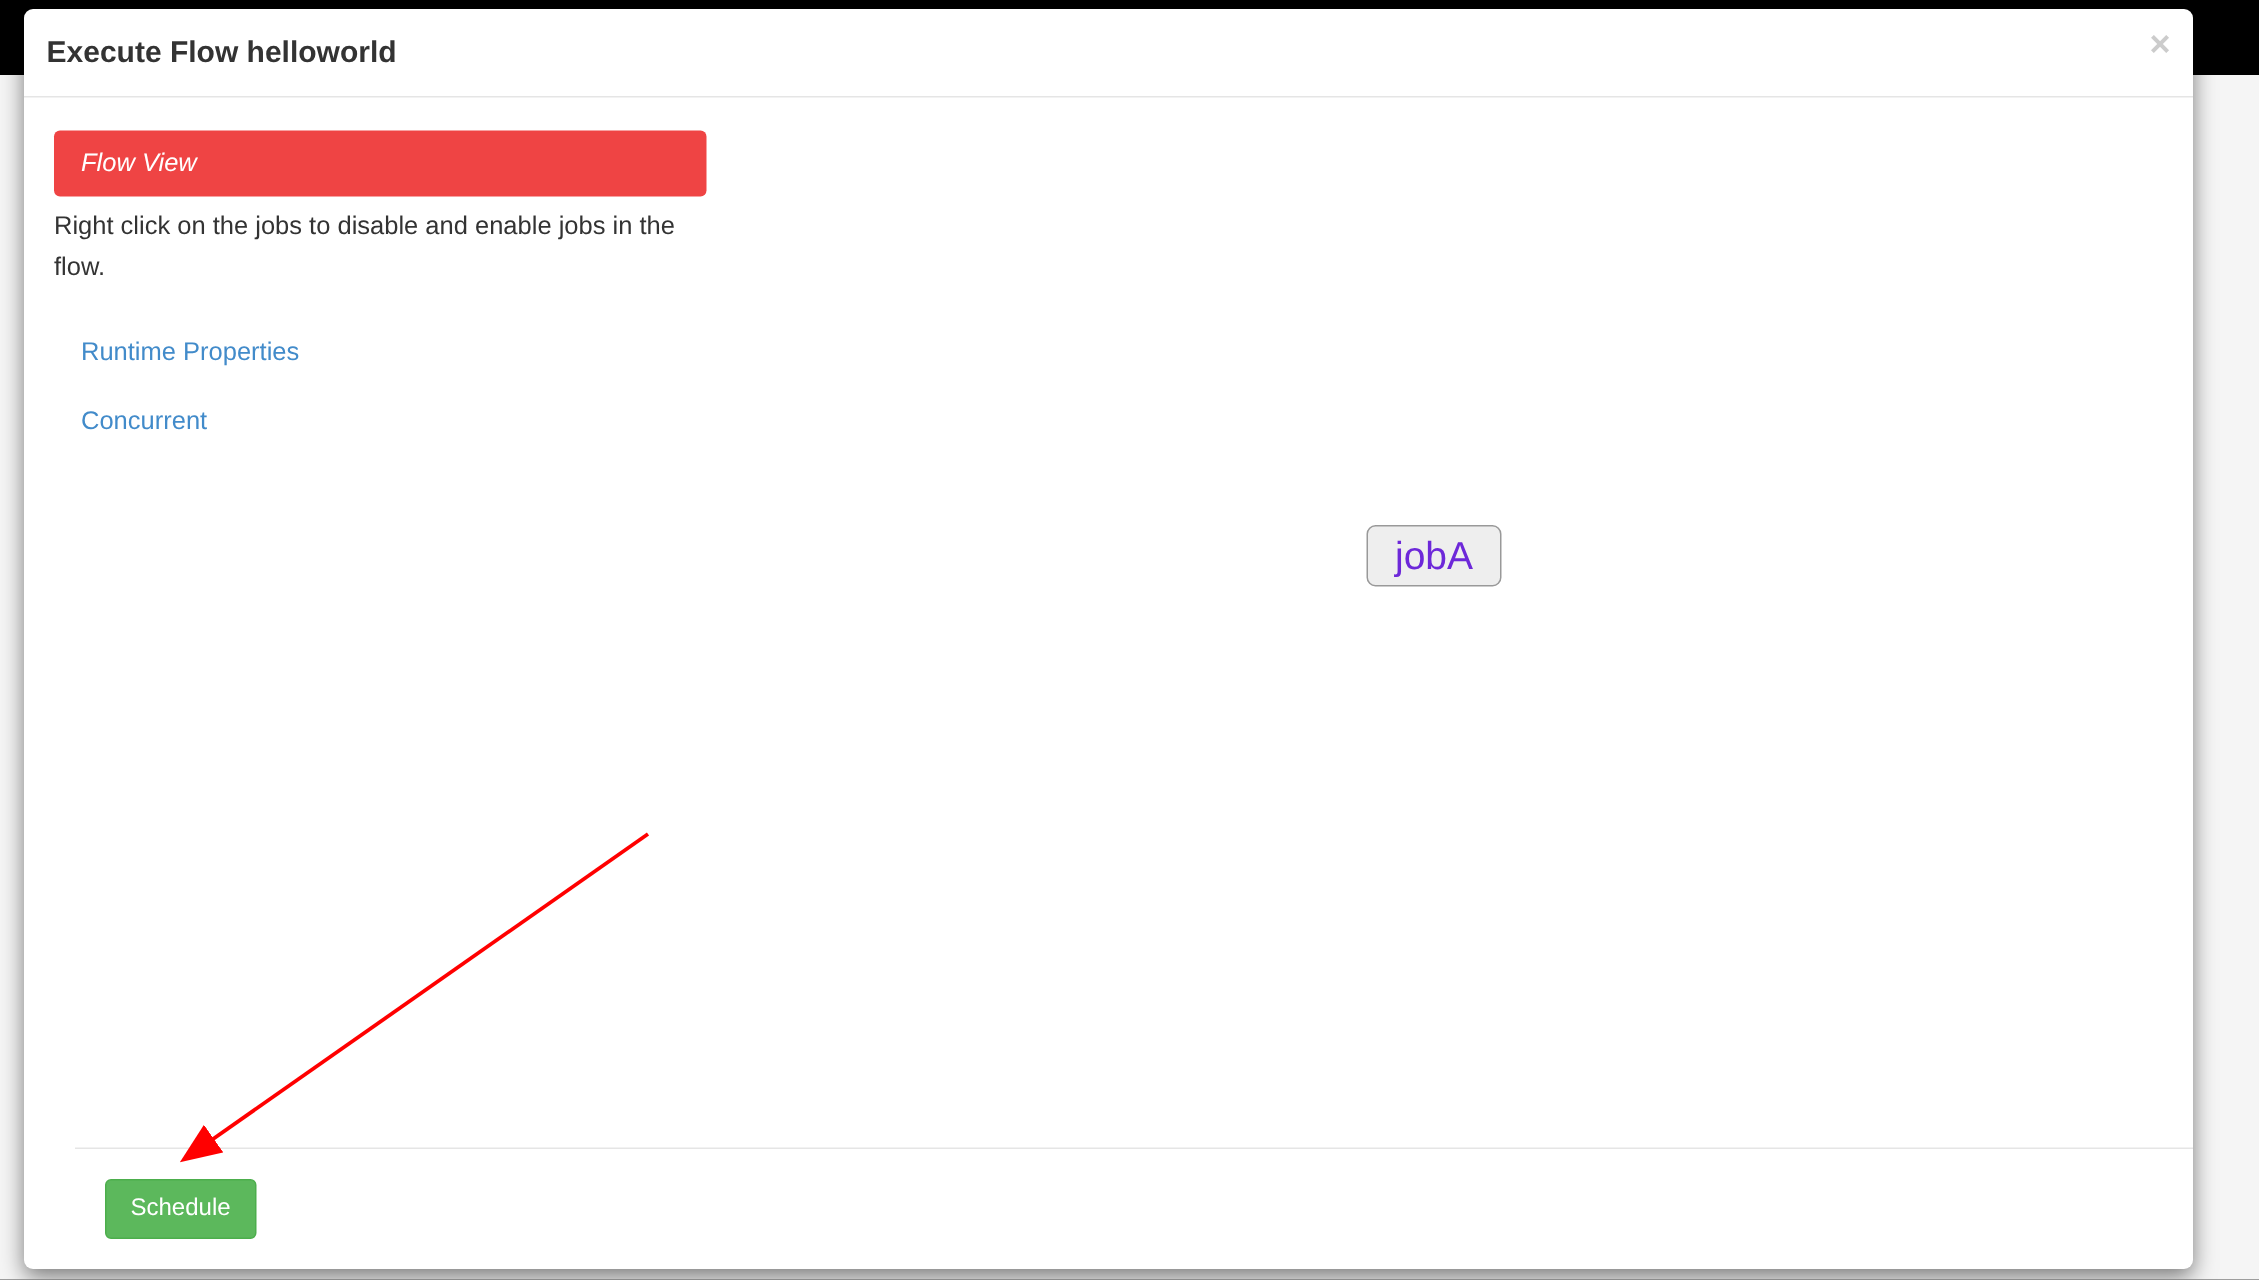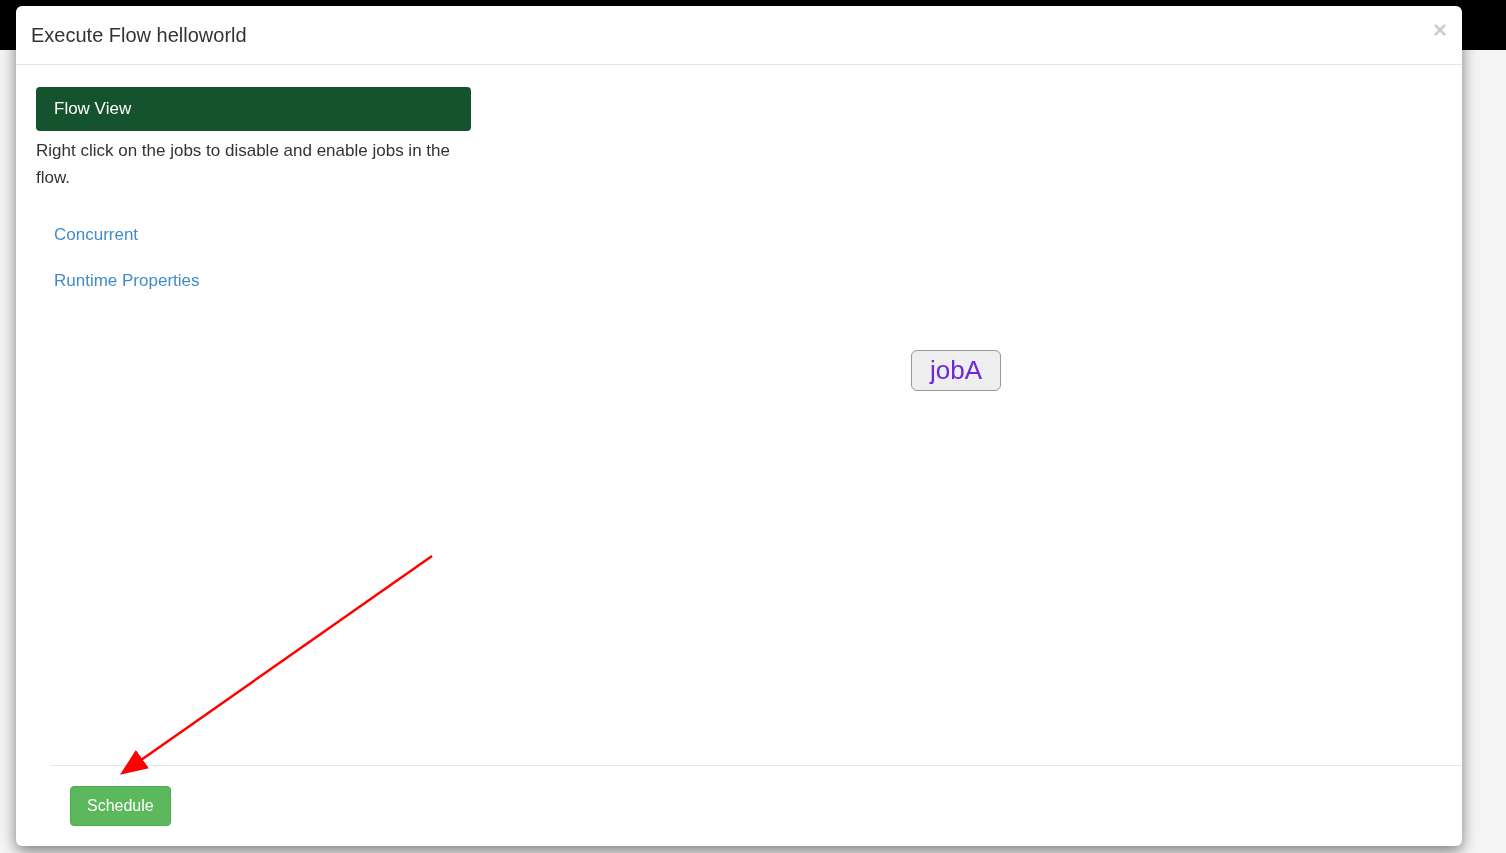--- a/index.html
+++ b/index.html
@@ -37,21 +37,21 @@
       flex-direction: column;
     }
     .modal-header {
       padding: 15px 15px;
       border-bottom: 1px solid #e5e5e5;
       position: relative;
       min-height: 50px;
     }
     .modal-title {
       font-size: 20px;
-      font-weight: 400;
+      font-weight: 700;
       color: #333;
       line-height: 1.4;
     }
     .close-x {
       position: absolute;
       right: 15px;
       top: 12px;
       font-size: 24px;
       font-weight: bold;
       color: #ccc;
@@ -79,22 +79,23 @@
     }
     .nav-pills li a, .nav-pills li .pill-active {
       display: block;
       padding: 12px 18px;
       border-radius: 4px;
       font-size: 17px;
       text-decoration: none;
       cursor: pointer;
     }
     .nav-pills li .pill-active {
-      background: #14532d;
+      background: #ef4444;
       color: #fff;
+      font-style: italic;
     }
     .nav-pills li a {
       color: #428bca;
       background: transparent;
     }
     .pill-subtext {
       font-size: 17px;
       color: #333;
       margin-top: 6px;
       line-height: 1.6;
@@ -172,24 +173,24 @@
 
   <div class="modal-body">
 
     <div class="side-panel">
       <ul class="nav-pills">
         <li>
           <div class="pill-active">Flow View</div>
           <div class="pill-subtext">Right click on the jobs to disable and enable jobs in the flow.</div>
         </li>
         <li>
-            <a>Concurrent</a>
+            <a>Runtime Properties</a>
           </li>
         <li>
-            <a>Runtime Properties</a>
+            <a>Concurrent</a>
           </li>
       </ul>
     </div>
 
     <div class="flow-canvas">
       <div class="job-node">jobA</div>
     </div>
 
   </div>
 

